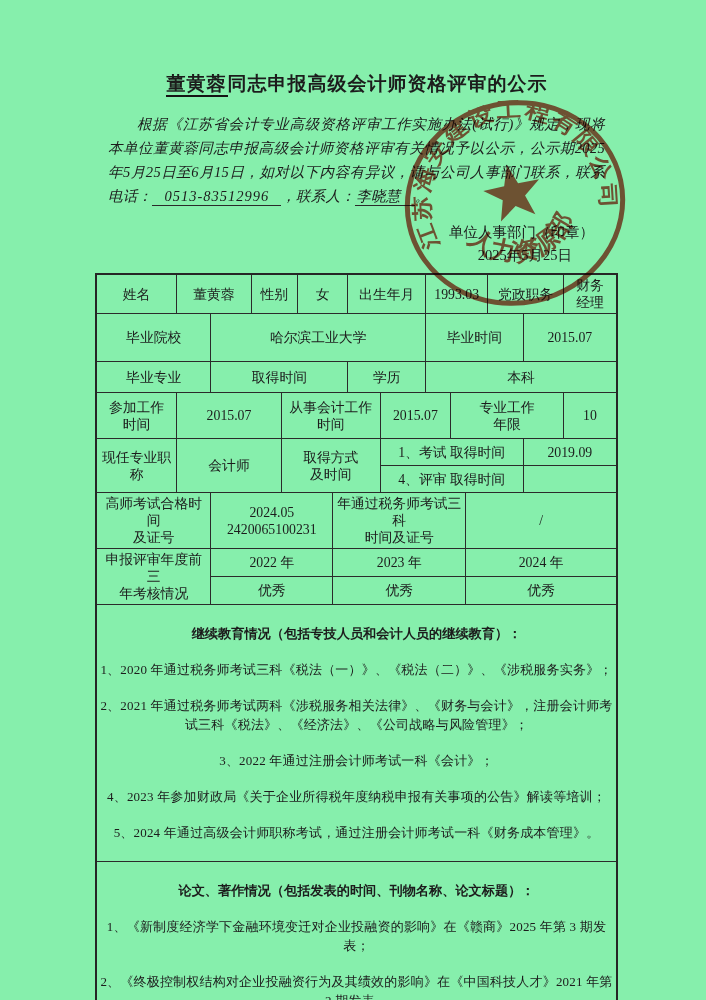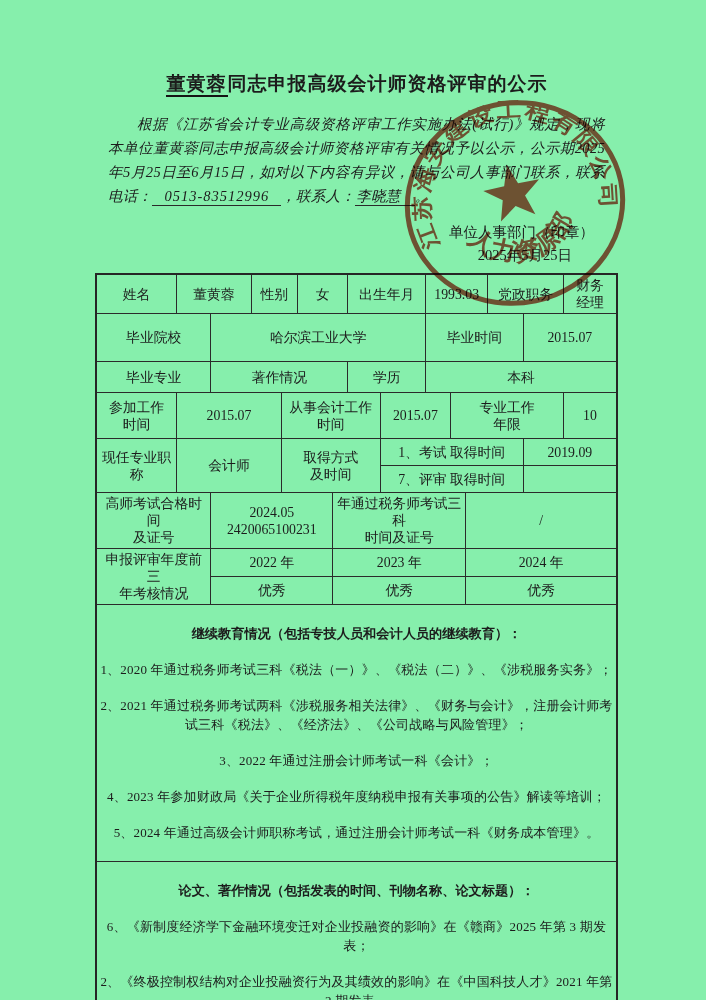--- a/index.html
+++ b/index.html
@@ -92,21 +92,21 @@
 经理</td>
       </tr>
       <tr style="height:48px">
         <td colspan="2">毕业院校</td>
         <td colspan="7">哈尔滨工业大学</td>
         <td colspan="4">毕业时间</td>
         <td colspan="2">2015.07</td>
       </tr>
       <tr style="height:31px">
         <td colspan="2">毕业专业</td>
-        <td colspan="5">著作情况</td>
+        <td colspan="5">取得时间</td>
         <td colspan="2">学历</td>
         <td colspan="6">本科</td>
       </tr>
       <tr style="height:46px">
         <td>参加工作
 时间</td>
         <td colspan="3">2015.07</td>
         <td colspan="4">从事会计工作
 时间</td>
         <td colspan="2">2015.07</td>
@@ -117,21 +117,21 @@
       <tr style="height:27px">
         <td rowspan="2">现任专业职
 称</td>
         <td rowspan="2" colspan="3">会计师</td>
         <td rowspan="2" colspan="4">取得方式
 及时间</td>
         <td colspan="5">1、考试 取得时间</td>
         <td colspan="2">2019.09</td>
       </tr>
       <tr style="height:27px">
-        <td colspan="5">7、评审 取得时间</td>
+        <td colspan="5">4、评审 取得时间</td>
         <td colspan="2"></td>
       </tr>
       <tr style="height:44px">
         <td colspan="2">高师考试合格时间
 及证号</td>
         <td colspan="4">2024.05
 2420065100231</td>
         <td colspan="5">年通过税务师考试三科
 时间及证号</td>
         <td colspan="4">/</td>
@@ -154,21 +154,21 @@
           <div class="blk-l">1、2020 年通过税务师考试三科《税法（一）》、《税法（二）》、《涉税服务实务》；</div>
           <div class="blk-l">2、2021 年通过税务师考试两科《涉税服务相关法律》、《财务与会计》，注册会计师考试三科《税法》、《经济法》、《公司战略与风险管理》；</div>
           <div class="blk-l">3、2022 年通过注册会计师考试一科《会计》；</div>
           <div class="blk-l">4、2023 年参加财政局《关于企业所得税年度纳税申报有关事项的公告》解读等培训；</div>
           <div class="blk-l">5、2024 年通过高级会计师职称考试，通过注册会计师考试一科《财务成本管理》。</div>
         </td>
       </tr>
       <tr>
         <td class="blk" colspan="15">
           <div class="blk-h">论文、著作情况（包括发表的时间、刊物名称、论文标题）：</div>
-          <div class="blk-l">6、《新制度经济学下金融环境变迁对企业投融资的影响》在《赣商》2025 年第 3 期发表；</div>
+          <div class="blk-l">1、《新制度经济学下金融环境变迁对企业投融资的影响》在《赣商》2025 年第 3 期发表；</div>
           <div class="blk-l">2、《终极控制权结构对企业投融资行为及其绩效的影响》在《中国科技人才》2021 年第 2 期发表。</div>
         </td>
       </tr>
       <tr>
         <td class="blk" colspan="15">
           
           
           
           
           

